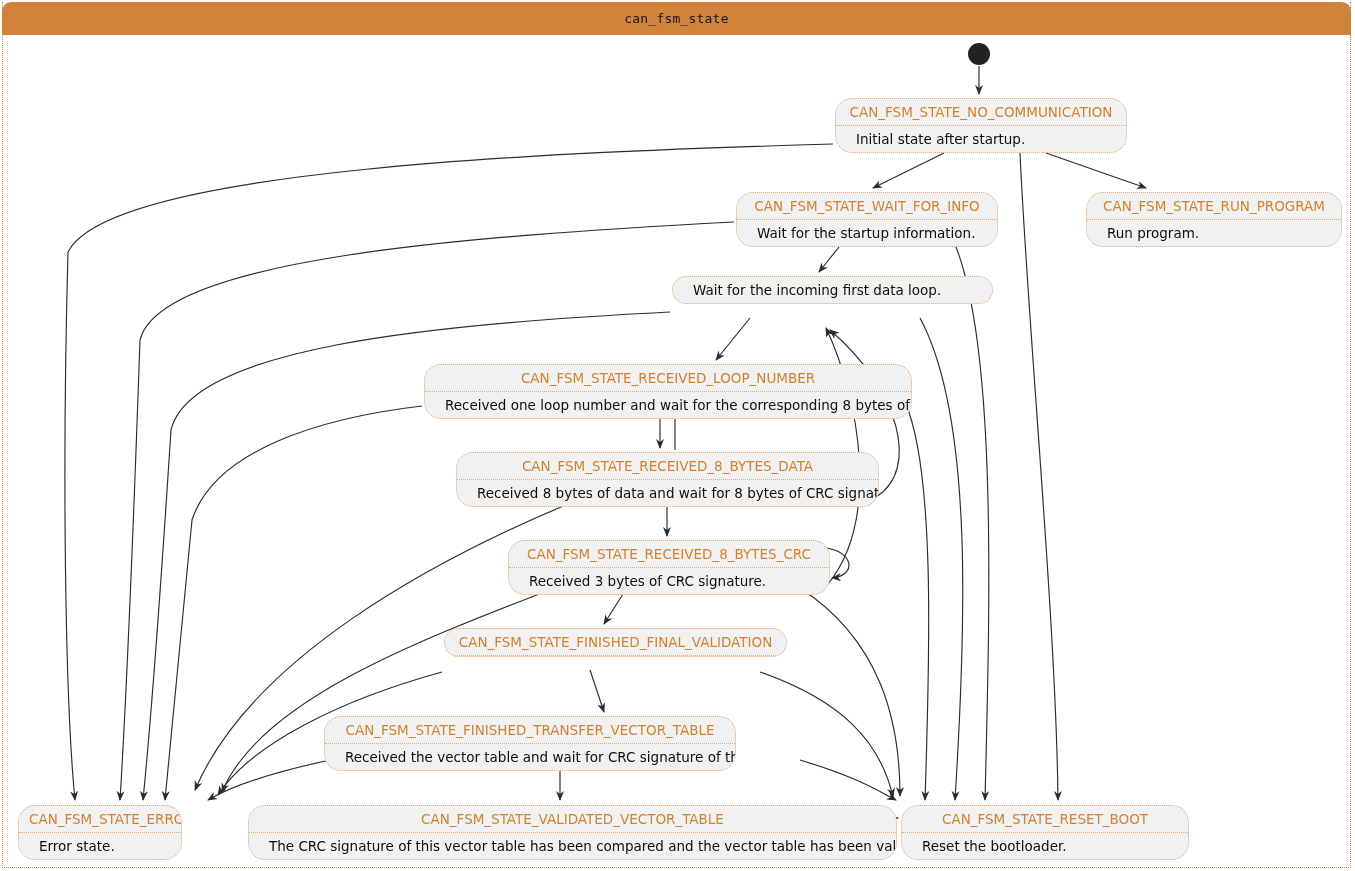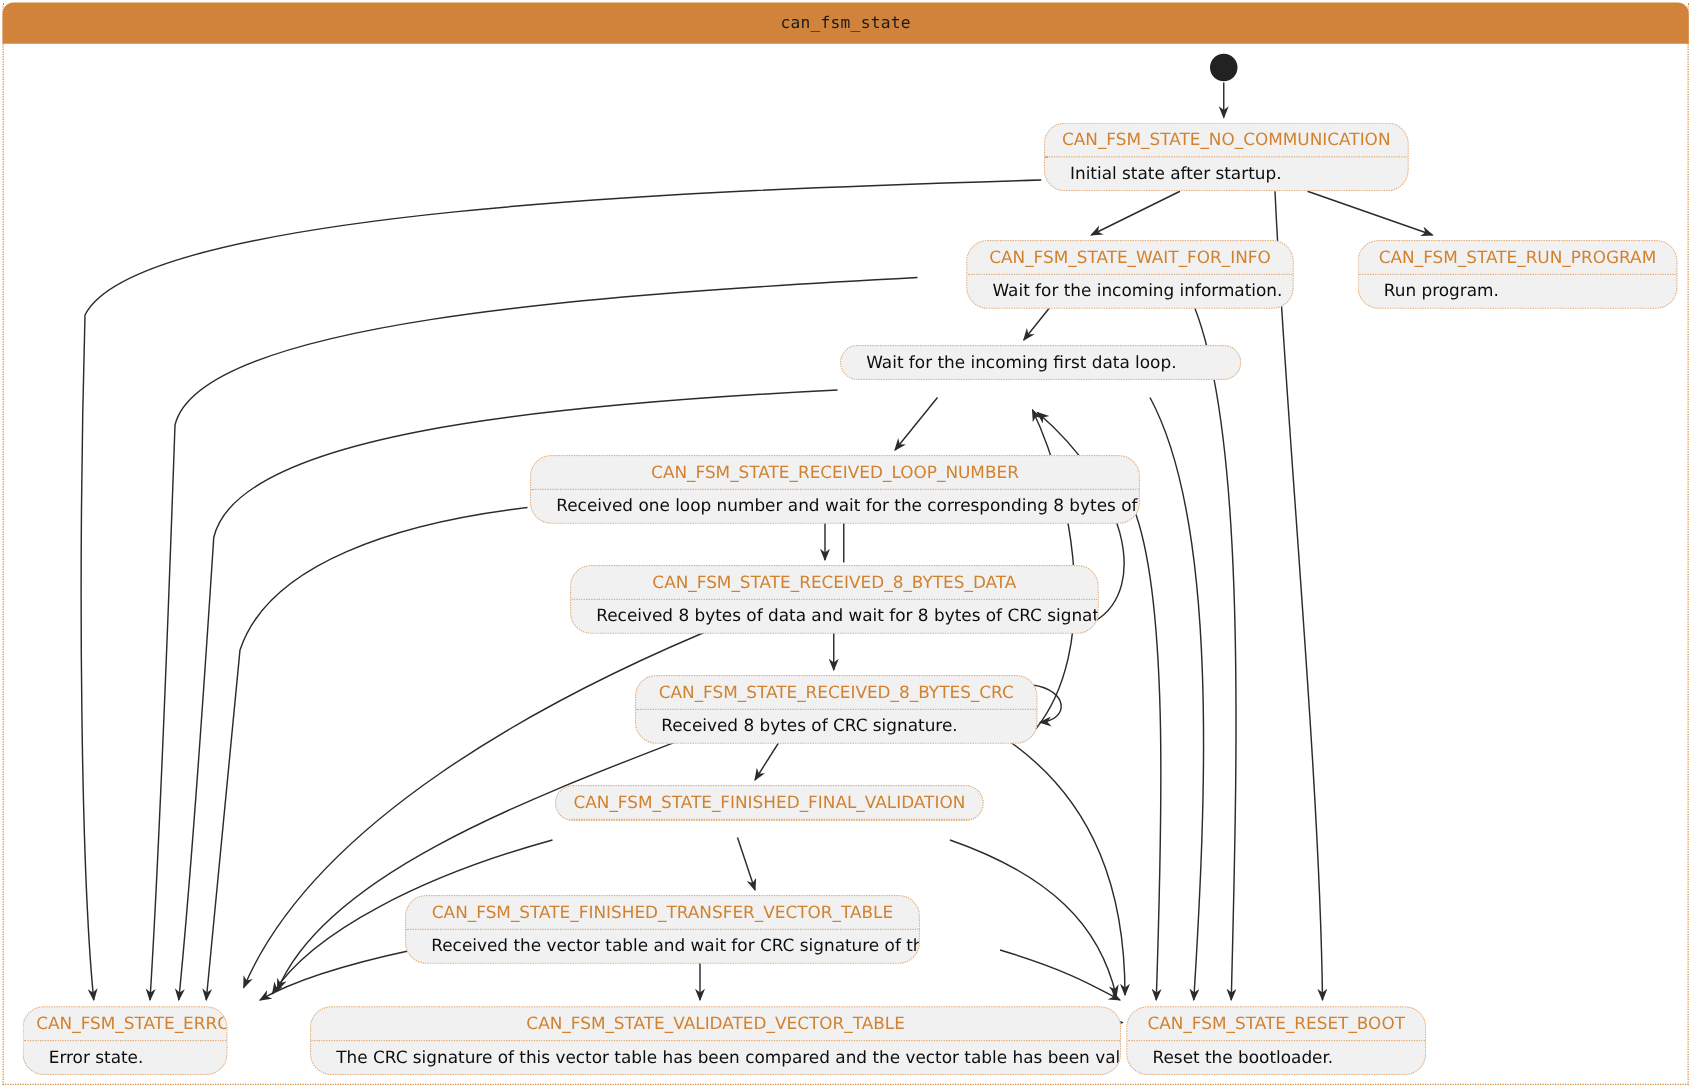--- a/index.html
+++ b/index.html
@@ -116,42 +116,42 @@
   <div class="state" style="left:835px;top:98px;width:292px;">
     <div class="hdr">CAN_FSM_STATE_NO_COMMUNICATION</div>
     <div class="body">Initial state after startup.</div>
   </div>
 
   <div class="state" style="left:1086px;top:192px;width:256px;">
     <div class="hdr">CAN_FSM_STATE_RUN_PROGRAM</div>
     <div class="body">Run program.</div>
   </div>
 
-  <div class="state" style="left:736px;top:192px;width:262px;margin-left:37px;">
+  <div class="state" style="left:736px;top:192px;width:262px;">
     <div class="hdr">CAN_FSM_STATE_WAIT_FOR_INFO</div>
-    <div class="body">Wait for the incoming information.</div>
+    <div class="body">Wait for the startup information.</div>
   </div>
 
   <div class="state" style="left:672px;top:276px;width:321px;">
     <div class="body">Wait for the incoming first data loop.</div>
   </div>
 
   <div class="state" style="left:424px;top:364px;width:488px;">
     <div class="hdr">CAN_FSM_STATE_RECEIVED_LOOP_NUMBER</div>
     <div class="body">Received one loop number and wait for the corresponding 8 bytes of data.</div>
   </div>
 
   <div class="state" style="left:456px;top:452px;width:423px;">
     <div class="hdr">CAN_FSM_STATE_RECEIVED_8_BYTES_DATA</div>
     <div class="body">Received 8 bytes of data and wait for 8 bytes of CRC signature.</div>
   </div>
 
   <div class="state" style="left:508px;top:540px;width:322px;">
     <div class="hdr">CAN_FSM_STATE_RECEIVED_8_BYTES_CRC</div>
-    <div class="body">Received 8 bytes of CRC signature.</div>
+    <div class="body">Received 3 bytes of CRC signature.</div>
   </div>
 
   <div class="state" style="left:444px;top:628px;width:343px;">
     <div class="hdr">CAN_FSM_STATE_FINISHED_FINAL_VALIDATION</div>
   </div>
 
   <div class="state" style="left:324px;top:716px;width:412px;">
     <div class="hdr">CAN_FSM_STATE_FINISHED_TRANSFER_VECTOR_TABLE</div>
     <div class="body">Received the vector table and wait for CRC signature of this vector table.</div>
   </div>
@@ -159,18 +159,18 @@
   <div class="state" style="left:18px;top:805px;width:164px;">
     <div class="hdr">CAN_FSM_STATE_ERROR</div>
     <div class="body">Error state.</div>
   </div>
 
   <div class="state" style="left:230px;top:805px;width:649px;margin-left:18px;">
     <div class="hdr">CAN_FSM_STATE_VALIDATED_VECTOR_TABLE</div>
     <div class="body">The CRC signature of this vector table has been compared and the vector table has been validated.</div>
   </div>
 
-  <div class="state" style="left:901px;top:805px;width:240px;">
+  <div class="state" style="left:901px;top:805px;width:288px;">
     <div class="hdr">CAN_FSM_STATE_RESET_BOOT</div>
     <div class="body">Reset the bootloader.</div>
   </div>
 
 </div>
 
 </body></html>

